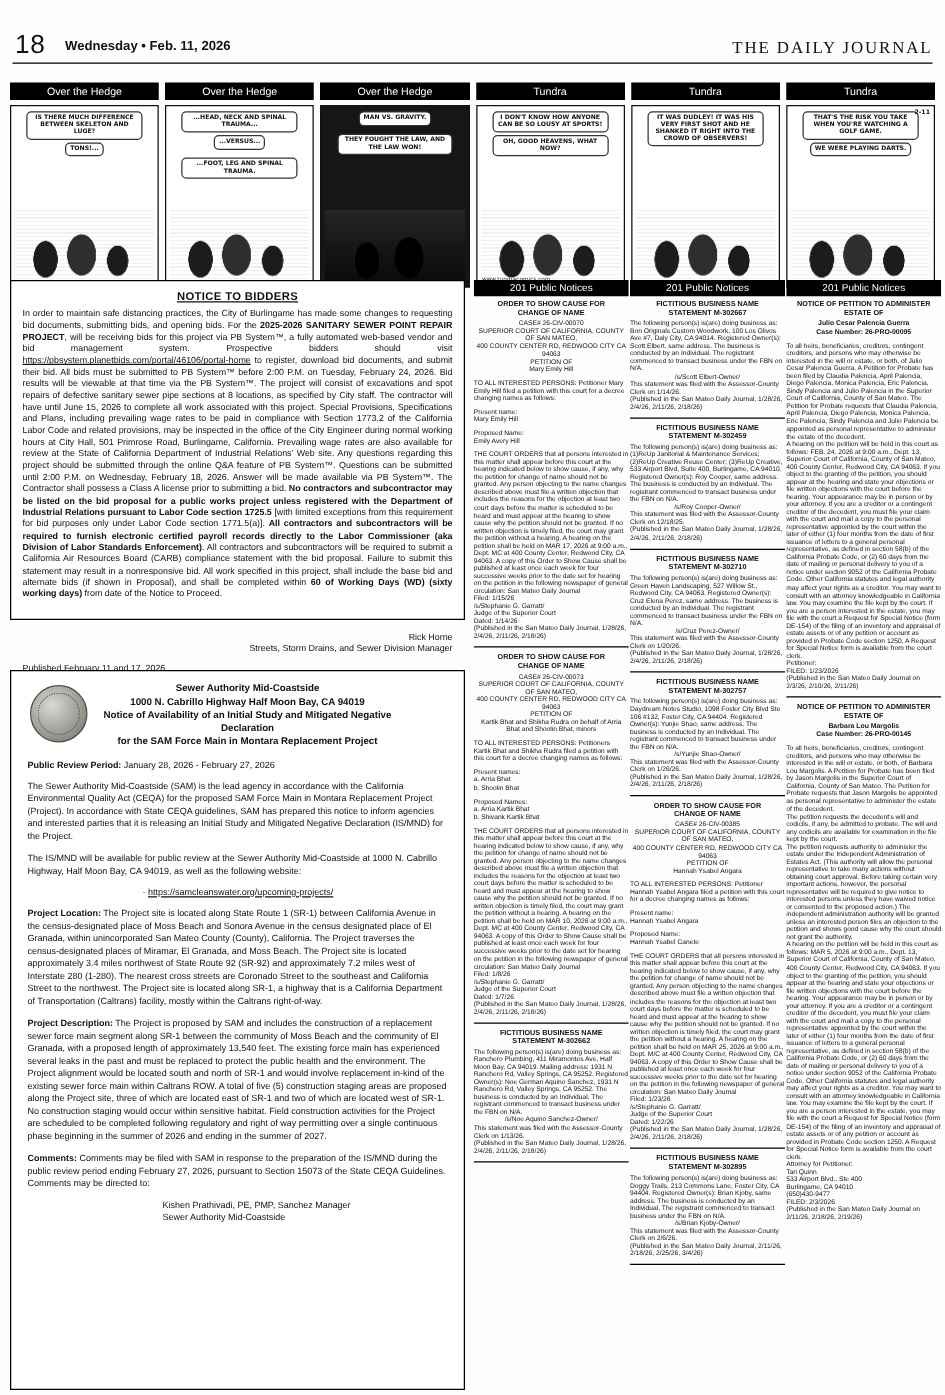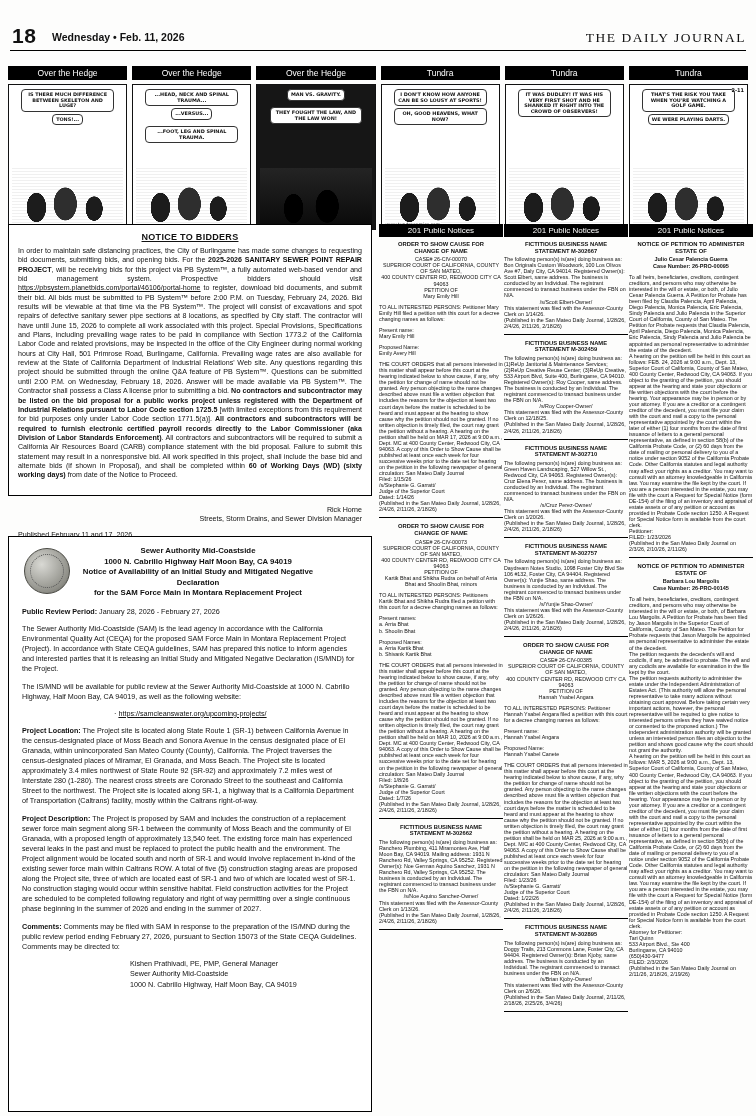--- a/index.html
+++ b/index.html
@@ -1,21 +1,21 @@
 <!DOCTYPE html>
 <html><head>
 <meta charset="utf-8">
 <style>
   * { margin:0; padding:0; box-sizing:border-box; }
   html,body { background:#e9e9e7; }
   .page { position:relative; width:756px; height:1116px; margin:0 auto; background:#fdfdfc; overflow:hidden;
           font-family:"Liberation Sans", sans-serif; color:#111; }
   
   .folio { position:absolute; top:24px; left:10px; right:10px; height:26px; }
-  .pagenum { position:absolute; left:2px; top:0; font-size:21px; font-weight:bold; letter-spacing:0.5px; }
+  .pagenum { position:absolute; left:2px; top:0; font-size:21px; font-weight:normal; letter-spacing:0.5px; }
   .pagedate { position:absolute; left:42px; top:7px; font-size:10.5px; font-weight:bold; }
   .masthead { position:absolute; right:0; top:6px; font-family:"Liberation Serif", serif; font-size:13.5px; letter-spacing:1.5px; }
   .folio-rule { position:absolute; top:50px; left:10px; right:10px; border-top:1px solid #000; }
   
   .comics { position:absolute; top:66px; left:8px; right:8px; display:flex; gap:5px; }
   .strip { flex:1; min-width:0; }
   .strip-header { background:#000; color:#fff; text-align:center; font-size:8.5px; line-height:14px; height:14px; }
   .panel { position:relative; margin-top:4px; height:146px; border:1.2px solid #111; background:#fff; overflow:hidden; padding:3px 2px; text-align:center; }
   .panel.dark { background:#161616; }
   .bubble { display:inline-block; vertical-align:top; border:0.7px solid #333; border-radius:4px; background:#fff;
@@ -121,23 +121,22 @@
         <div>for the SAM Force Main in Montara Replacement Project</div>
       </div>
     <div>
         <div class="sam-p "><span class="bold">Public Review Period:</span><span> January 28, 2026 - February 27, 2026</span></div>
         <div class="sam-p "><span>The Sewer Authority Mid-Coastside (SAM) is the lead agency in accordance with the California Environmental Quality Act (CEQA) for the proposed SAM Force Main in Montara Replacement Project (Project). In accordance with State CEQA guidelines, SAM has prepared this notice to inform agencies and interested parties that it is releasing an Initial Study and Mitigated Negative Declaration (IS/MND) for the Project.</span></div>
         <div class="sam-p "><span>The IS/MND will be available for public review at the Sewer Authority Mid-Coastside at 1000 N. Cabrillo Highway, Half Moon Bay, CA 94019, as well as the following website:</span></div>
         <div class="sam-p bullet"><span>· </span><span class="und">https://samcleanswater.org/upcoming-projects/</span></div>
         <div class="sam-p "><span class="bold">Project Location:</span><span> The Project site is located along State Route 1 (SR-1) between California Avenue in the census-designated place of Moss Beach and Sonora Avenue in the census designated place of El Granada, within unincorporated San Mateo County (County), California. The Project traverses the census-designated places of Miramar, El Granada, and Moss Beach. The Project site is located approximately 3.4 miles northwest of State Route 92 (SR-92) and approximately 7.2 miles west of Interstate 280 (1-280). The nearest cross streets are Coronado Street to the southeast and California Street to the northwest. The Project site is located along SR-1, a highway that is a California Department of Transportation (Caltrans) facility, mostly within the Caltrans right-of-way.</span></div>
         <div class="sam-p "><span class="bold">Project Description:</span><span> The Project is proposed by SAM and includes the construction of a replacement sewer force main segment along SR-1 between the community of Moss Beach and the community of El Granada, with a proposed length of approximately 13,540 feet. The existing force main has experienced several leaks in the past and must be replaced to protect the public health and the environment. The Project alignment would be located south and north of SR-1 and would involve replacement in-kind of the existing sewer force main within Caltrans ROW. A total of five (5) construction staging areas are proposed along the Project site, three of which are located east of SR-1 and two of which are located west of SR-1. No construction staging would occur within sensitive habitat. Field construction activities for the Project are scheduled to be completed following regulatory and right of way permitting over a single continuous phase beginning in the summer of 2026 and ending in the summer of 2027.</span></div>
         <div class="sam-p "><span class="bold">Comments:</span><span> Comments may be filed with SAM in response to the preparation of the IS/MND during the public review period ending February 27, 2026, pursuant to Section 15073 of the State CEQA Guidelines. Comments may be directed to:</span></div>
-        <div class="sam-p contact"><span>Kishen Prathivadi, PE, PMP, General Manager</span></div>
+        <div class="sam-p contact"><span>Kishen Prathivadi, PE, PMP, Sanchez Manager</span></div>
         <div class="sam-p contact"><span>Sewer Authority Mid-Coastside</span></div>
-        <div class="sam-p contact"><span>1000 N. Cabrillo Highway, Half Moon Bay, CA 94019</span></div>
       </div>
   </div>
 
   <div class="ncol ncol-1 has-end-rule">
     <div class="ncol-header">201 Public Notices</div>
   <div class="nblock">
         <div class="seg-t">ORDER TO SHOW CAUSE FOR CHANGE OF NAME</div>
         <div class="seg-c">CASE# 26-CIV-00070</div>
         <div class="seg-c">SUPERIOR COURT OF CALIFORNIA, COUNTY OF SAN MATEO,</div>
         <div class="seg-c">400 COUNTY CENTER RD, REDWOOD CITY CA 94063</div>

